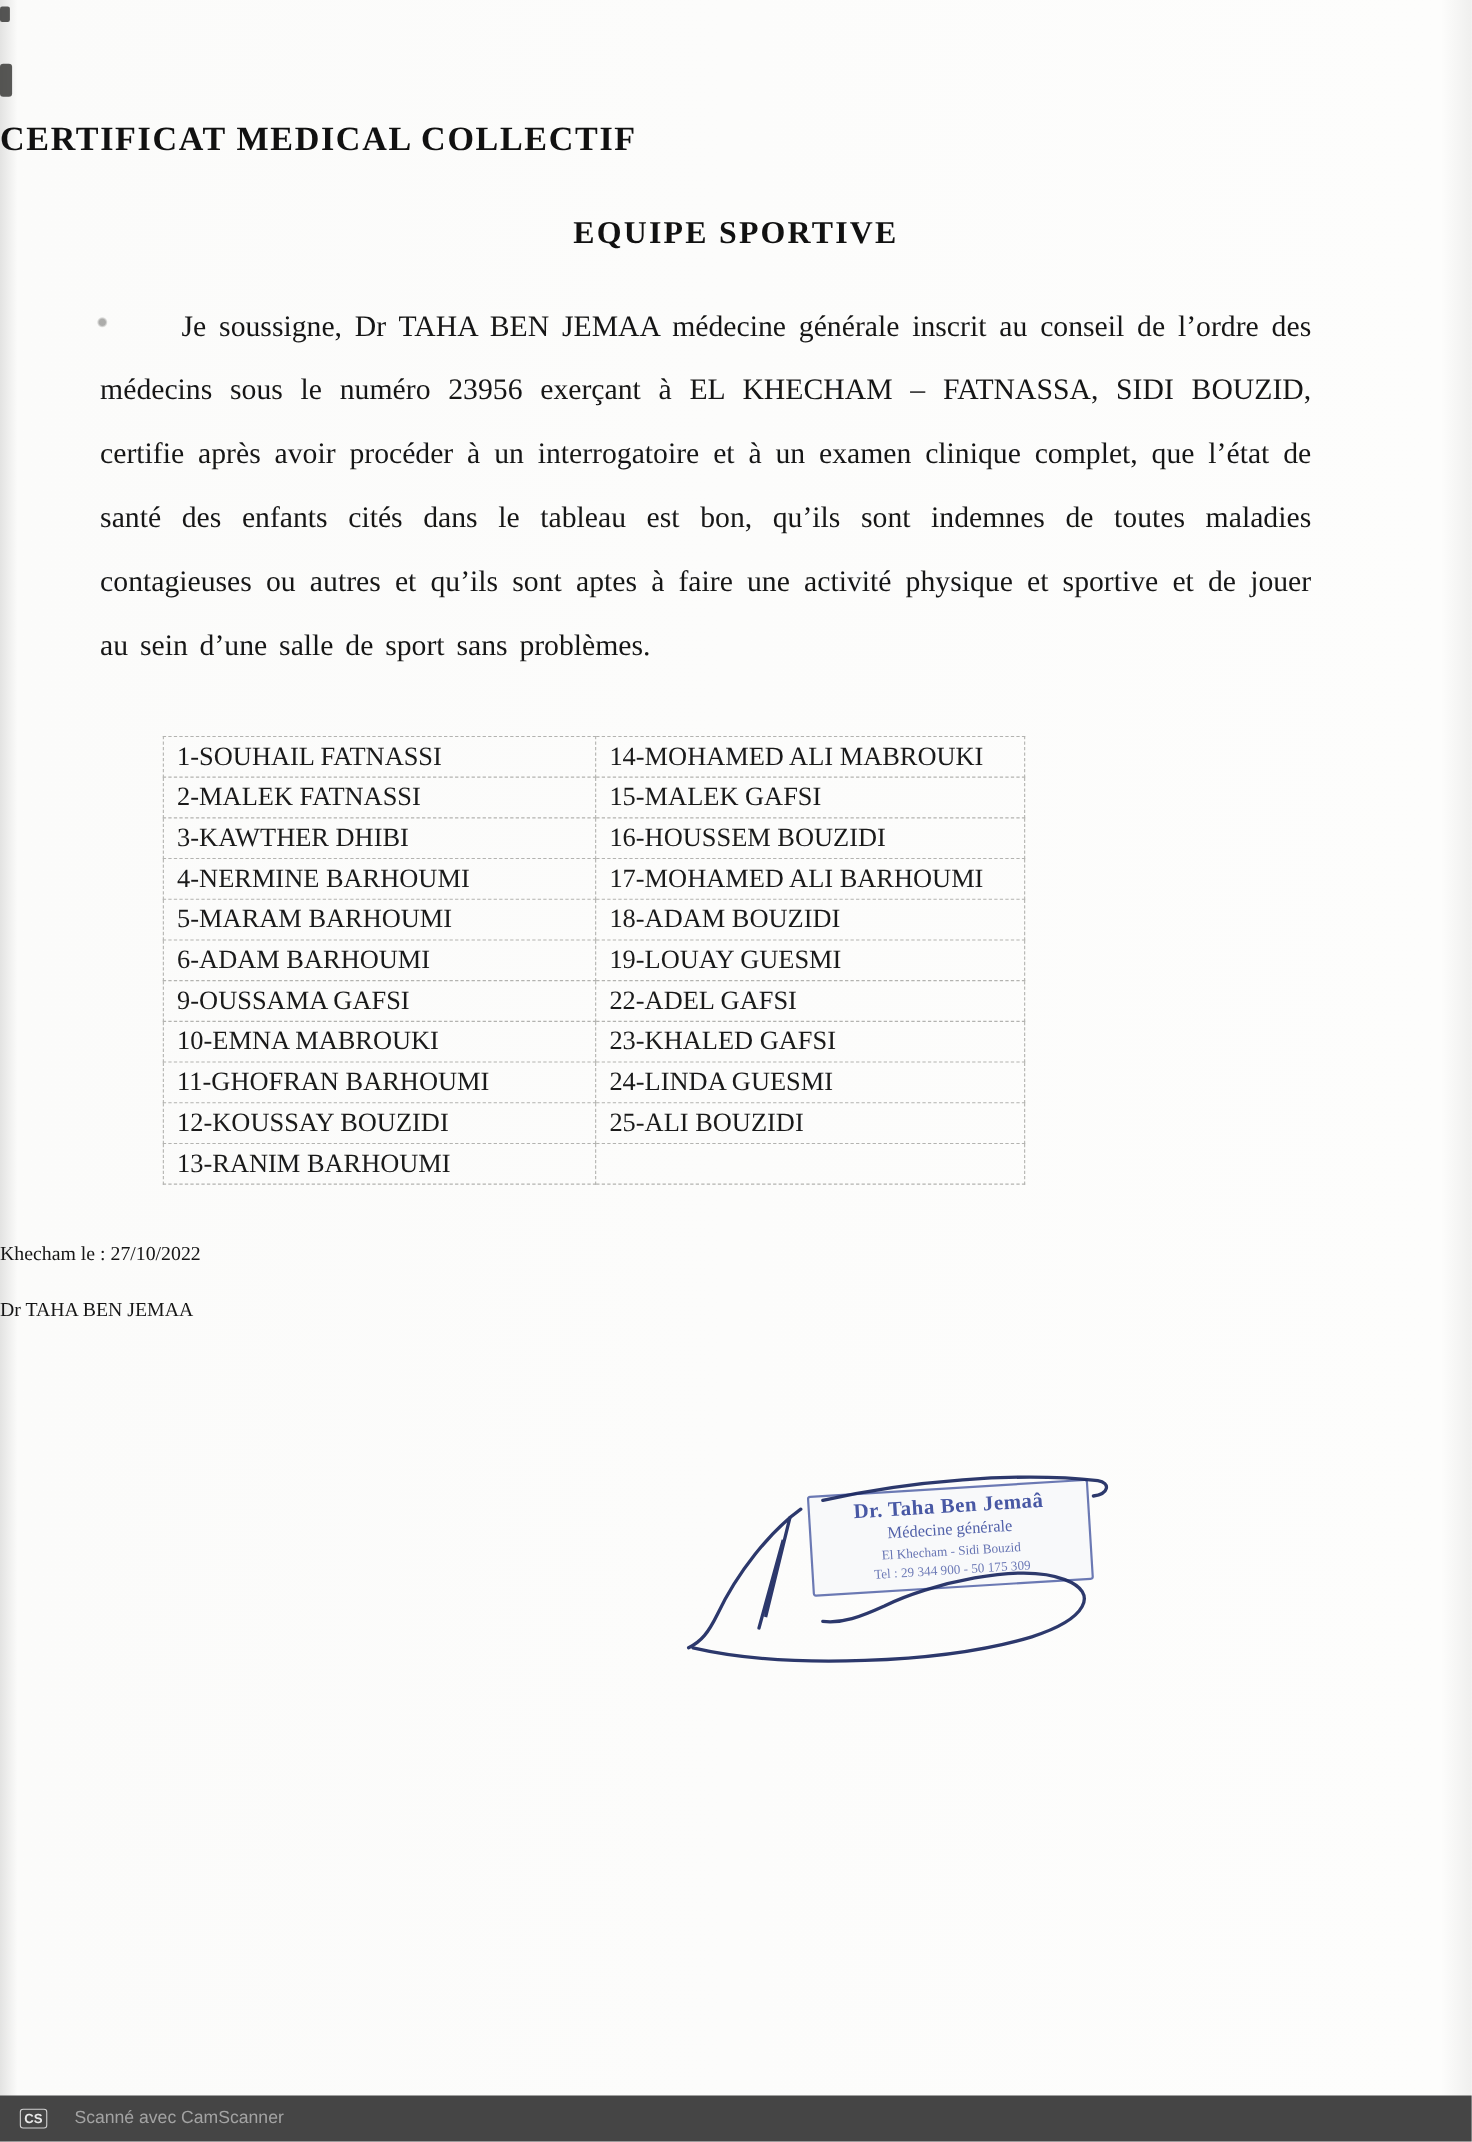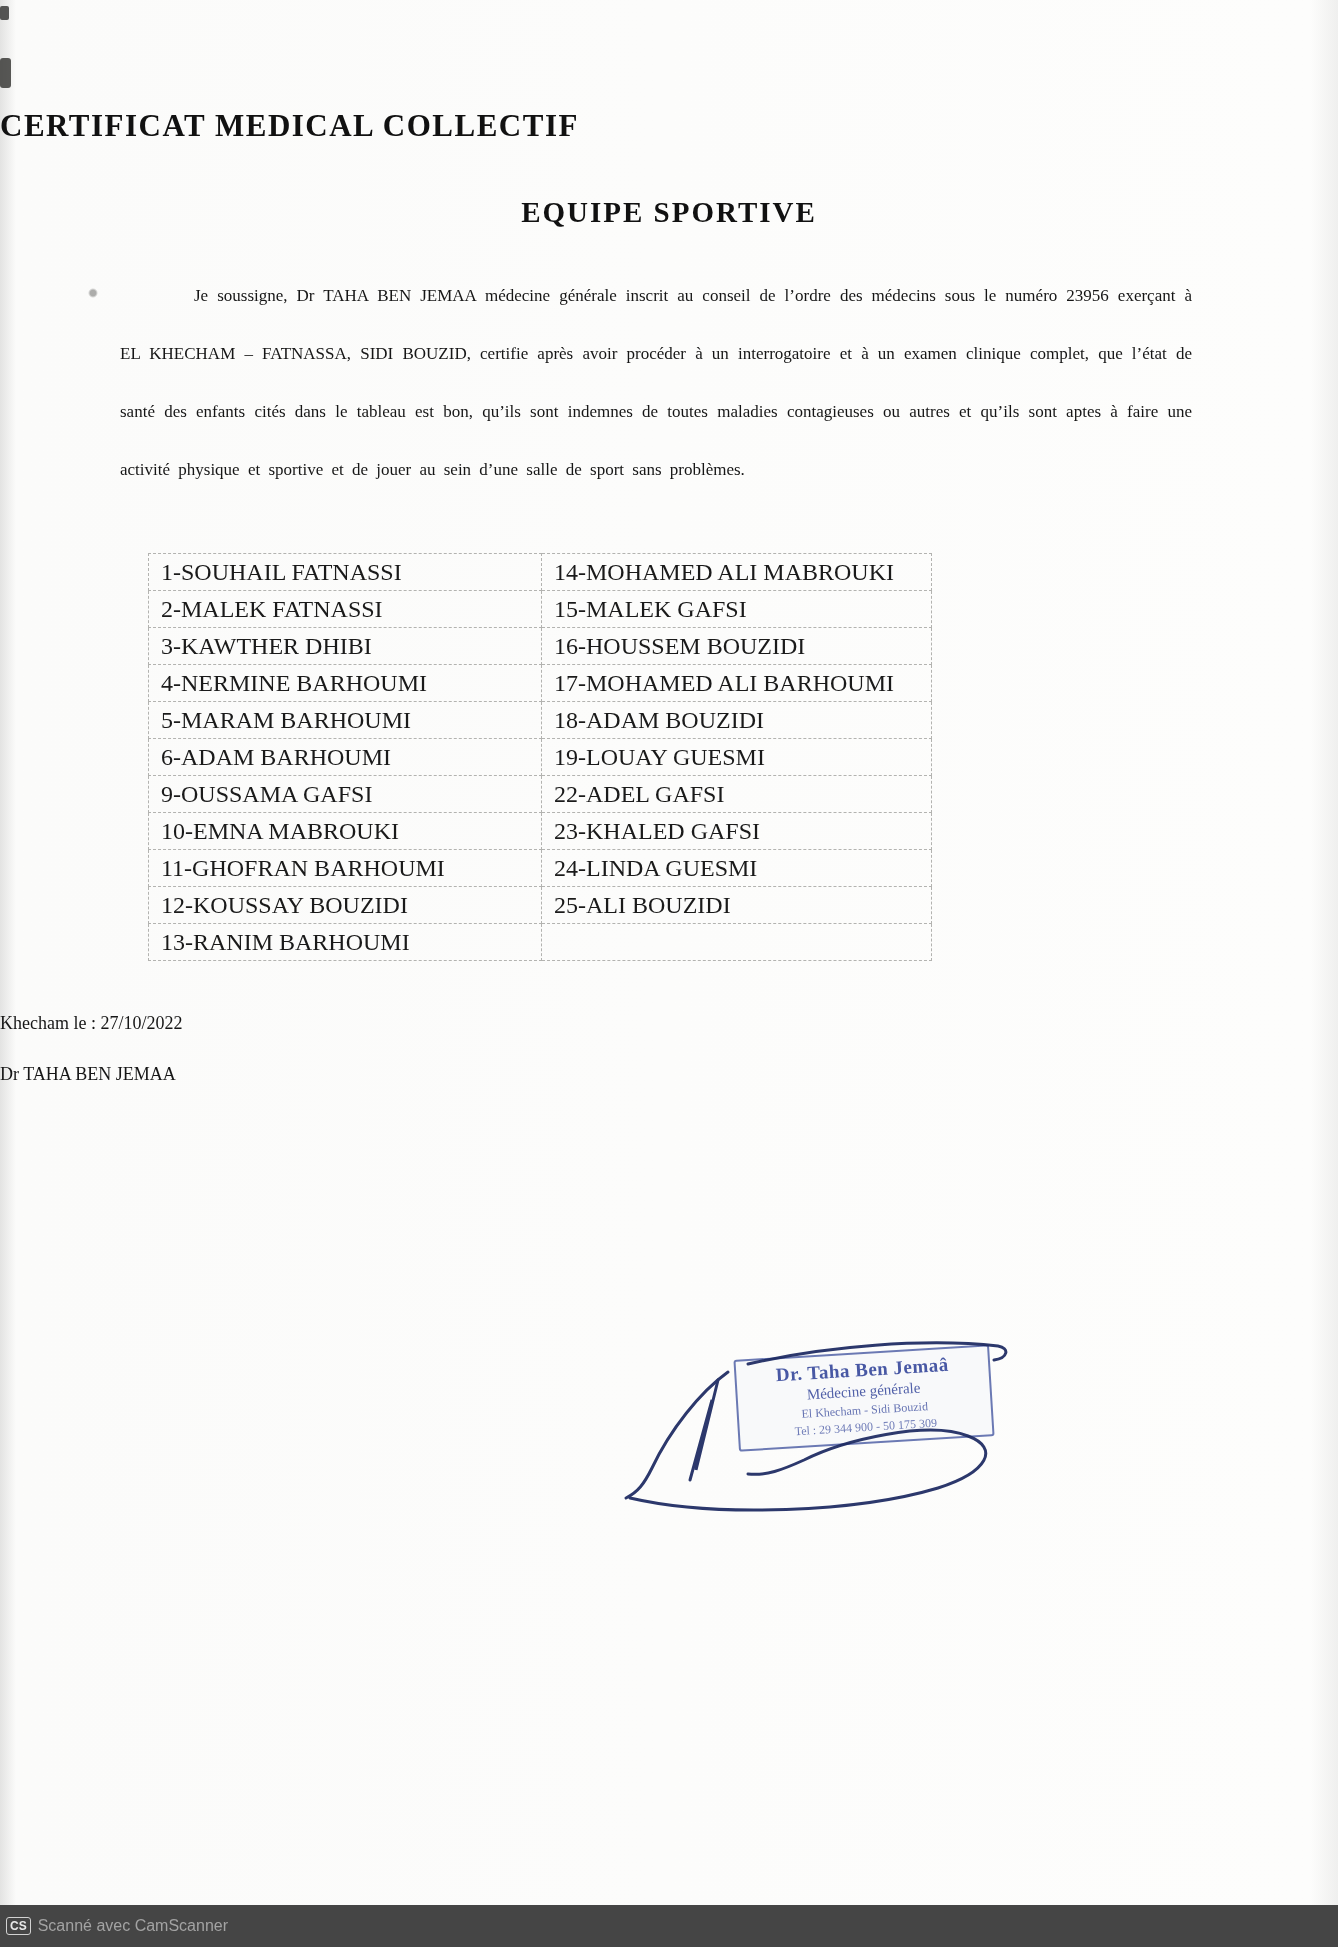--- a/index.html
+++ b/index.html
@@ -20,22 +20,22 @@
 
   .doc-title{
     padding-top:108px;font-weight:bold;
     font-size:31px;letter-spacing:1.5px;color:#111;
   }
   .doc-subtitle{
     margin-top:52px;text-align:center;font-weight:bold;
     font-size:29px;letter-spacing:2px;color:#111;
   }
   .body-par{
-    margin:38px 146px 0 120px;
-    font-size:17px;line-height:58px;
+    margin:38px 146px 0 91px;
+    font-size:27px;line-height:58px;
     text-align:justify;text-indent:74px;
     word-spacing:4px;color:#161616;
   }
   table.names{
     margin:54px 0 0 148px;width:784px;
     border-collapse:collapse;table-layout:fixed;
   }
   table.names td{
     border:1px dashed #b3b3b0;
     font-size:24px;padding:3px 12px;height:30px;
@@ -60,22 +60,22 @@
   .stamp .l1{font-size:19px;font-weight:bold;letter-spacing:.5px;opacity:.9;}
   .stamp .l2{font-size:15px;margin-top:2px;opacity:.85;}
   .stamp .l3{font-size:12px;margin-top:3px;opacity:.75;}
   .stamp .l4{font-size:12px;margin-top:2px;opacity:.7;}
   .signature{
     position:absolute;left:596px;top:1318px;width:430px;height:210px;
     pointer-events:none;
   }
   .footer{
     position:absolute;left:0;right:0;bottom:0;height:42px;
-    background:#454545;display:flex;align-items:center;gap:7px;
-    padding-left:6px;box-sizing:border-box;
+    background:#454545;display:flex;align-items:center;gap:25px;
+    padding-left:18px;box-sizing:border-box;
     font-family:"Liberation Sans", sans-serif;
   }
   .cs-badge{
     border:1.5px solid #d2d2d2;color:#e8e8e8;border-radius:3px;
     font-size:12px;font-weight:bold;padding:1px 3px;line-height:14px;
   }
   .footer-text{color:#a3a3a3;font-size:16px;}
 </style>
 </head>
 <body>

